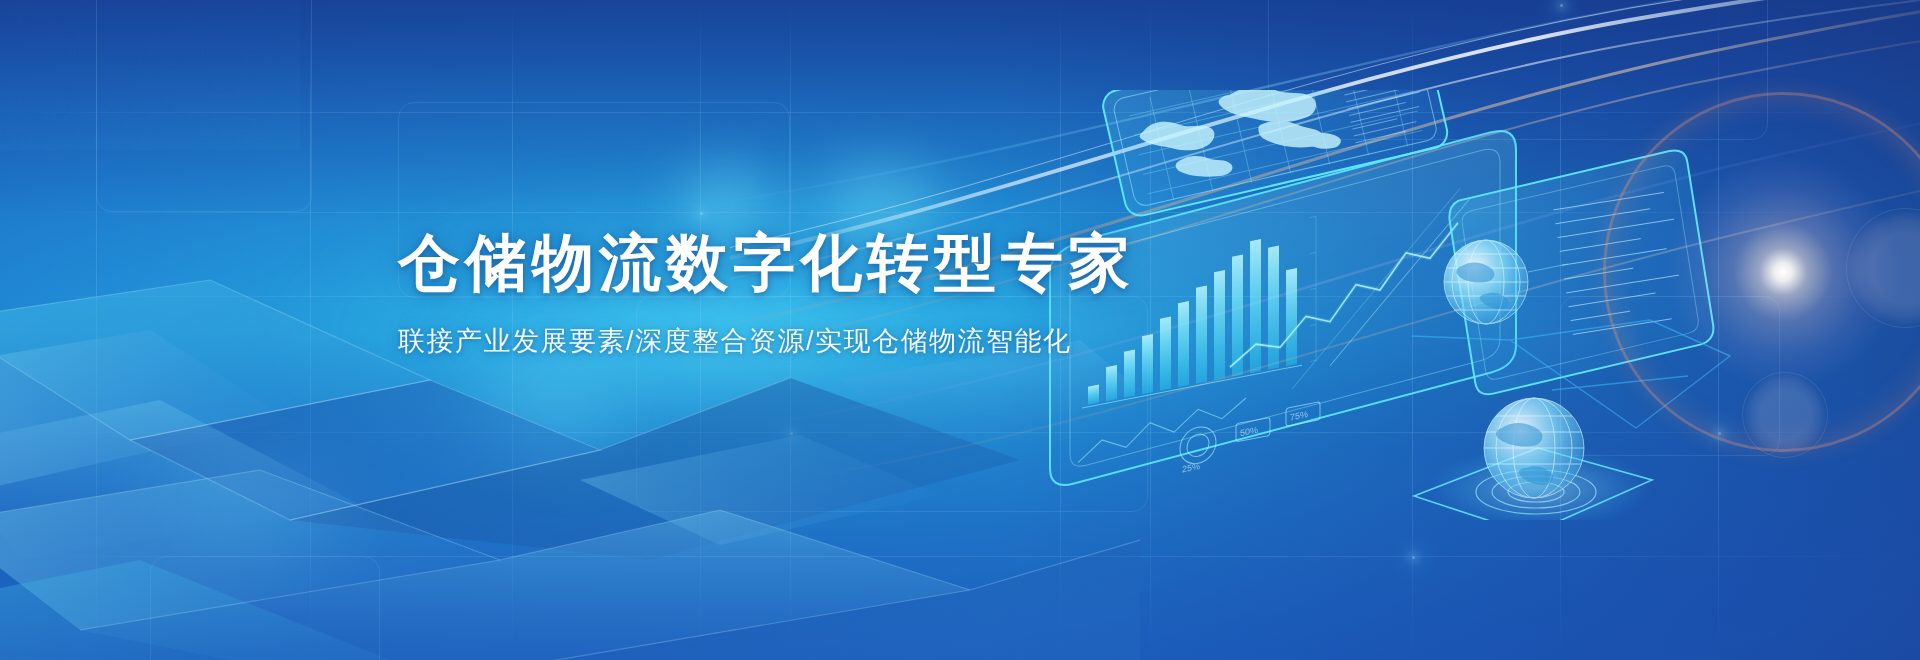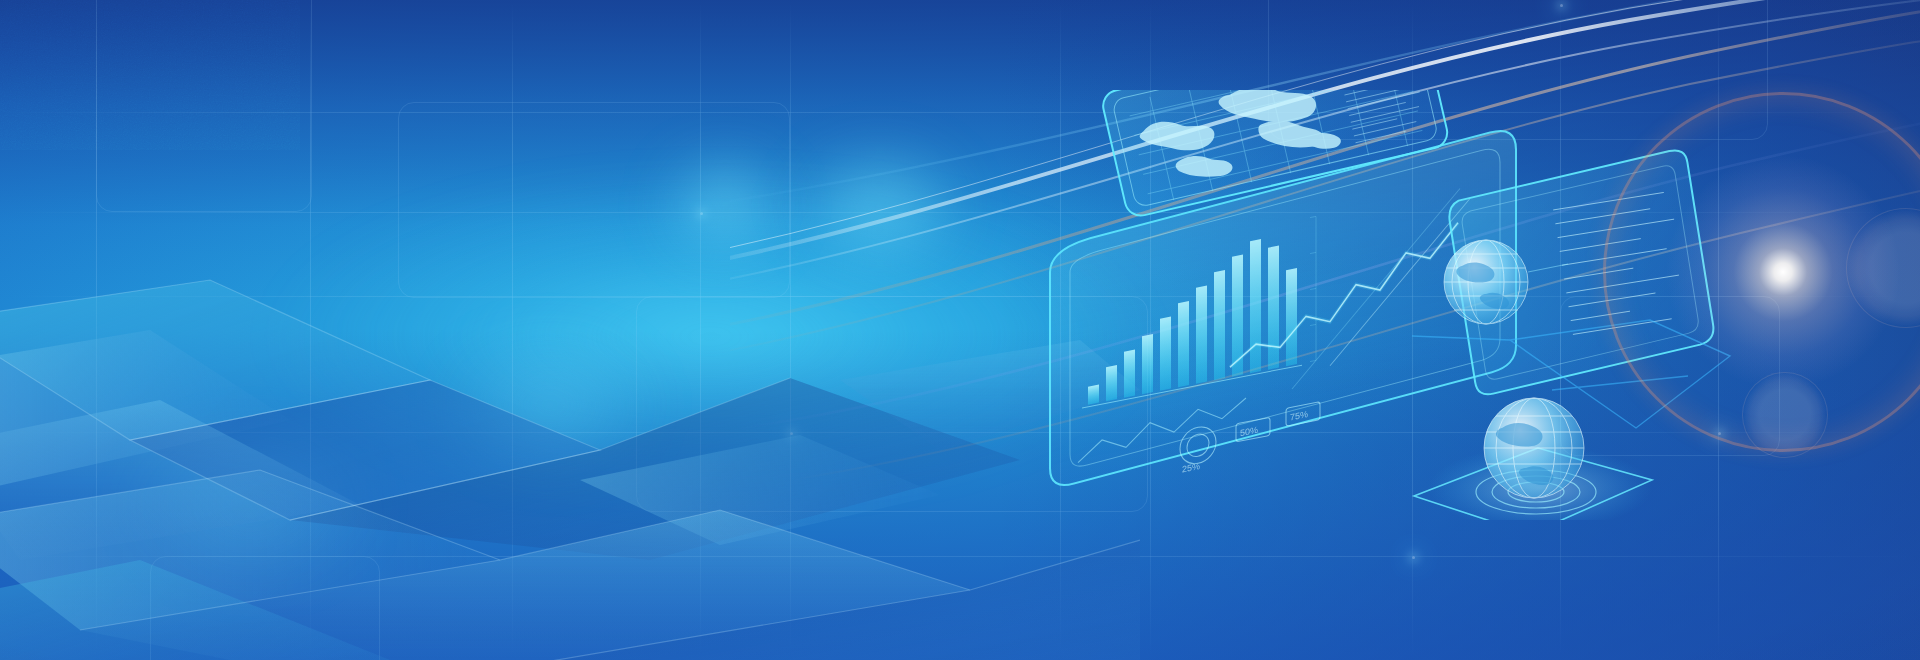--- a/index.html
+++ b/index.html
@@ -395,20 +395,24 @@
         <path d="M372,246 L470,250"></path>
       </g>
     </svg>
   </div>
 
   <div class="flare-ring"></div>
   <div class="flare-core"></div>
   <div class="flare-ghost" style="left:1846px;top:208px;width:120px;height:120px;"></div>
   <div class="flare-ghost" style="left:1742px;top:372px;width:86px;height:86px;"></div>
 
+  <div class="copy">
+    <h1 class="title">仓储物流数字化转型专家</h1>
+    <p class="subtitle">联接产业发展要素/深度整合资源/实现仓储物流智能化</p>
+  </div>
 
   <svg class="grain">
     <filter id="noise">
       <feTurbulence type="fractalNoise" baseFrequency="0.85" numOctaves="3" stitchTiles="stitch"></feTurbulence>
       <feColorMatrix type="saturate" values="0"></feColorMatrix>
     </filter>
     <rect width="100%" height="100%" filter="url(#noise)" opacity="0.30"></rect>
   </svg>
   <div class="vignette"></div>
 

